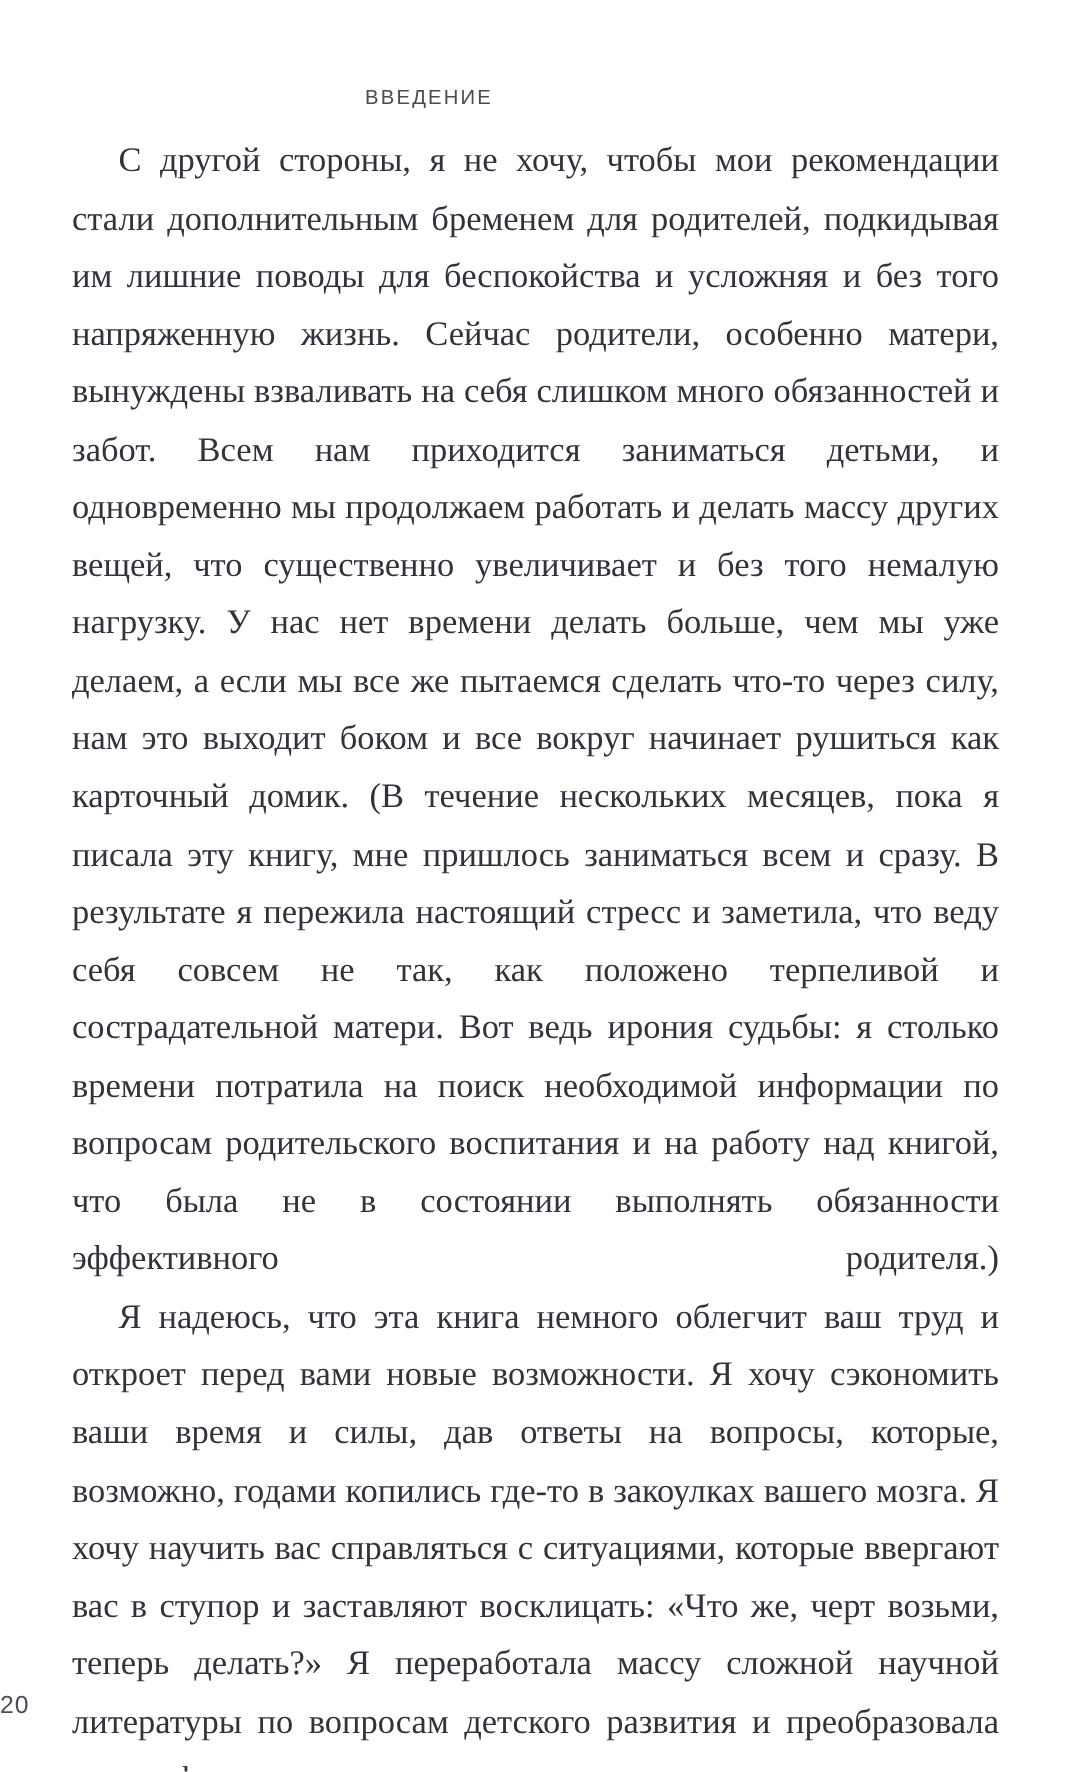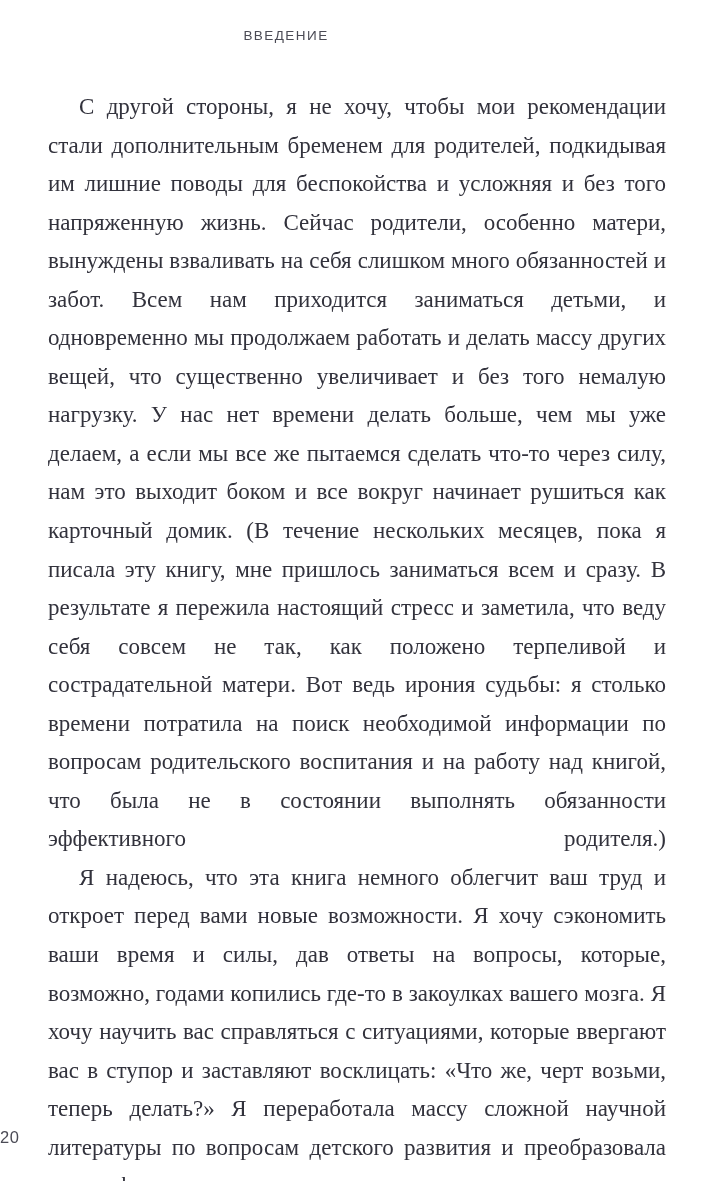--- a/index.html
+++ b/index.html
@@ -22,21 +22,21 @@
     position: absolute;
     inset: 0;
     width: 714px;
     height: 1181px;
     background: #ffffff;
   }
 
   
   .running-head {
     position: absolute;
-    top: 26px;
+    top: 56px;
     left: 0;
     width: 572px;
     text-align: center;
   }
 
   .running-head-text {
     display: inline-block;
     font-family: "Liberation Sans", "DejaVu Sans", sans-serif;
     font-size: 13.5px;
     letter-spacing: 1.45px;

